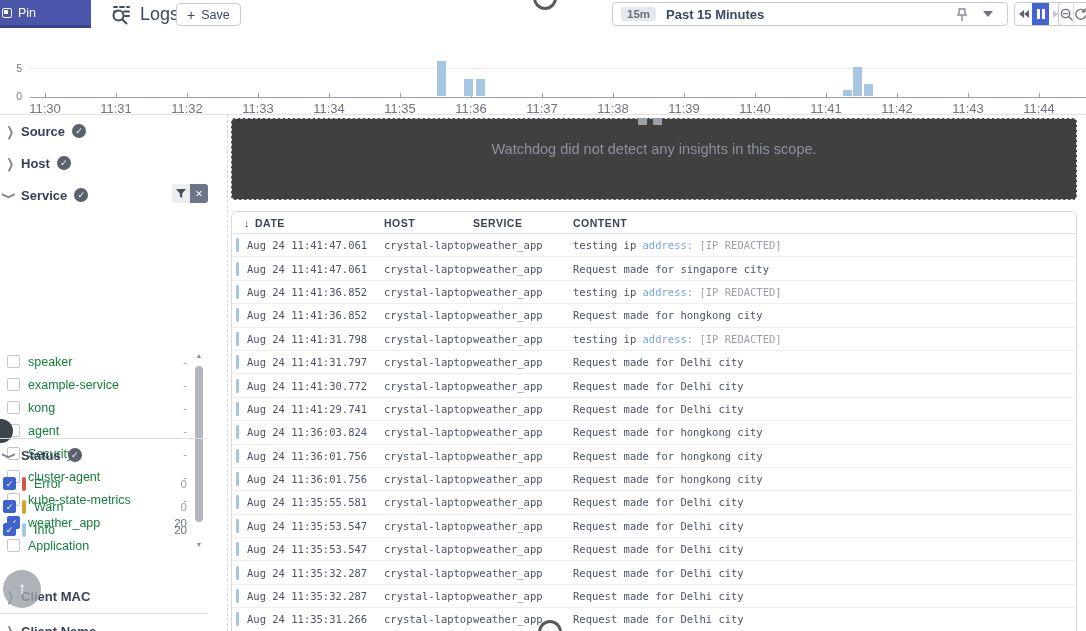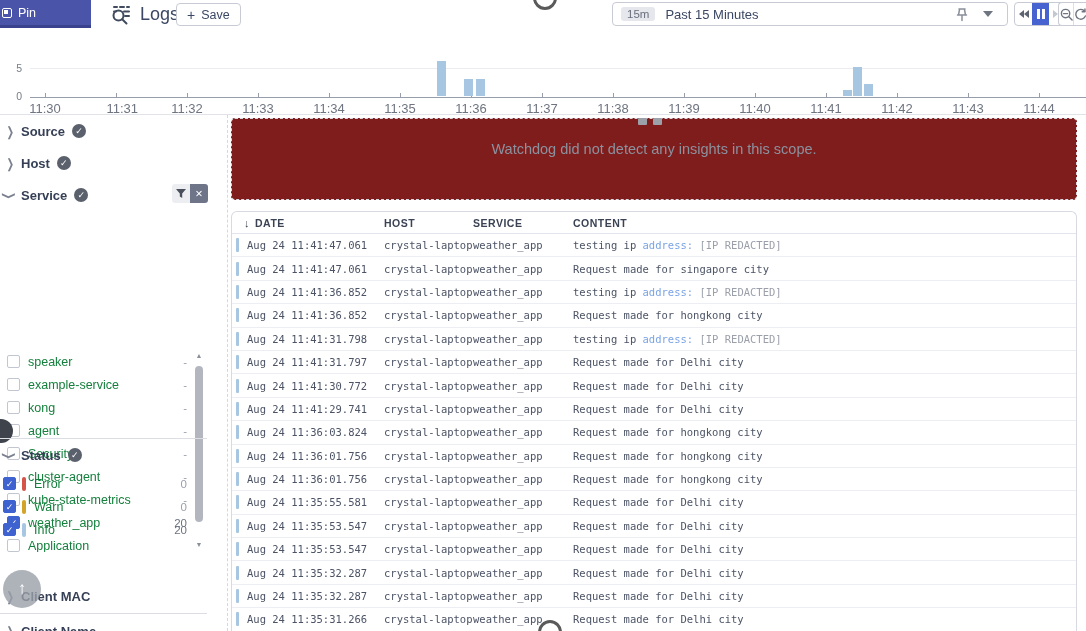--- a/index.html
+++ b/index.html
@@ -12,21 +12,21 @@
   .pin-tab { position:absolute; left:0; top:0; width:91px; height:28px; background:#4a54a9;
     border-bottom:3px solid #3a428d; display:flex; align-items:center; color:#fff; font-size:12.5px; }
   .pin-ico { width:10px; height:10px; border:1.5px solid #fff; border-radius:2px; margin:0 6px 0 2px; position:relative; }
   .pin-ico::after { content:""; position:absolute; left:1px; top:1px; width:4px; height:4px; background:#fff; }
   .logs-tab { position:absolute; left:110px; top:0; height:28px; display:flex; align-items:center; gap:8px; }
   .logs-label { font-size:18px; color:#3b4763; }
   .save-btn { position:absolute; left:176px; top:3px; height:23px; border:1px solid #c9cbd4; border-radius:4px;
     background:#fff; display:flex; align-items:center; gap:6px; padding:0 10px; font-size:12.5px; color:#3b4763; }
   .save-plus { font-size:14px; color:#3b4763; line-height:1; }
   .time-ctl { position:absolute; left:612px; top:2px; width:396px; height:24px; border:1px solid #c9cbd4;
-    border-radius:4px; display:flex; align-items:center; padding:0 14px 0 8px; gap:10px; background:#fff; }
+    border-radius:4px; display:flex; align-items:center; padding:0 14px 0 8px; gap:10px; background:#fff;font-weight:bold; }
   .time-badge { background:#e5e7ec; border-radius:3px; padding:1px 6px; font-size:11.5px; color:#696f7d; }
   .time-label { font-size:13px; color:#3b4763; }
   .time-right { margin-left:auto; display:flex; align-items:center; gap:14px; }
   .caret-down { width:0; height:0; border-left:5px solid transparent; border-right:5px solid transparent; border-top:6px solid #6e7480; }
   .pb-group { position:absolute; left:1014px; top:2px; height:24px; border:1px solid #c9cbd4; border-radius:4px;
     display:flex; overflow:hidden; background:#fff; }
   .pb-cell { width:17px; height:22px; display:flex; align-items:center; justify-content:center; }
   .pb-pause { background:#4763cf; }
   .pause-bars { display:flex; gap:2px; }
   .pause-bars i { display:block; width:3px; height:10px; background:#fff; }
@@ -72,21 +72,21 @@
   .sb-thumb { position:absolute; left:1px; top:14px; width:8px; height:156px; background:#b3b6be; border-radius:4px; }
   .hr { position:absolute; left:0; width:207px; height:1px; background:#dcdee4; }
   .status-items .fv-row { padding-left:3px; }
   .sbar { width:4px; height:14px; border-radius:2px; margin-left:6px; flex:none; }
   .dark-dot { position:absolute; left:-11px; top:304px; width:24px; height:24px; border-radius:50%; background:#3f434c; }
   .scroll-top { position:absolute; left:3px; top:570px; width:38px; height:38px; border-radius:50%;
     background:rgba(154,160,168,0.8); display:flex; align-items:center; justify-content:center;
     color:#fff; font-size:17px; z-index:5; cursor:pointer; }
   
   .watchdog { position:absolute; left:231px; top:118px; width:846px; height:82px; border:1px dashed #d9d9e2;
-    border-radius:4px; background:#7f1d1d; text-align:center; }
+    border-radius:4px; background:#404040; text-align:center; }
   .wd-msg { margin-top:22px; font-size:14.5px; color:#8c919e; }
   .wd-sq { position:absolute; top:-1px; width:9px; height:7px; background:#9ca1a9; border-radius:1px; }
   .logtable { position:absolute; left:231px; top:211px; width:846px; height:421px; border:1px solid #d9d9e2;
     border-bottom:none; border-radius:6px 6px 0 0; background:#fff; overflow:hidden; }
   .lt-head { display:flex; align-items:center; height:22px; border-bottom:1px solid #e4e4ec;
     font-size:10.5px; font-weight:bold; color:#3a4254; letter-spacing:0.5px; }
   .lh-date { width:140px; margin-left:12px; display:flex; align-items:center; gap:5px; cursor:pointer; }
   .lh-arrow { font-size:11px; }
   .lh-host { width:89px; } .lh-svc { width:100px; } .lh-content { flex:1; }
   .lt-row { display:flex; align-items:center; height:23.4px; border-bottom:1px solid #ededf4;
@@ -176,21 +176,21 @@
 
   <div class="hist">
     <div class="h-grid5"></div>
     <div class="h-base"></div>
     <div class="h-ylab" style="top:34px">5</div>
     <div class="h-ylab" style="top:62px">0</div>
     <div id="hist-dyn">
         <div class="h-tick-mark" style="left: 45px;"></div>
         <div class="h-tick-label" style="left: 23px;">11:30</div>
         <div class="h-tick-mark" style="left: 116px;"></div>
-        <div class="h-tick-label" style="left: 94px; text-align: right;">11:31</div>
+        <div class="h-tick-label" style="left: 94px;">11:31</div>
         <div class="h-tick-mark" style="left: 187px;"></div>
         <div class="h-tick-label" style="left: 165px;">11:32</div>
         <div class="h-tick-mark" style="left: 258px;"></div>
         <div class="h-tick-label" style="left: 236px;">11:33</div>
         <div class="h-tick-mark" style="left: 329px;"></div>
         <div class="h-tick-label" style="left: 307px;">11:34</div>
         <div class="h-tick-mark" style="left: 400px;"></div>
         <div class="h-tick-label" style="left: 378px;">11:35</div>
         <div class="h-tick-mark" style="left: 471px;"></div>
         <div class="h-tick-label" style="left: 449px;">11:36</div>

